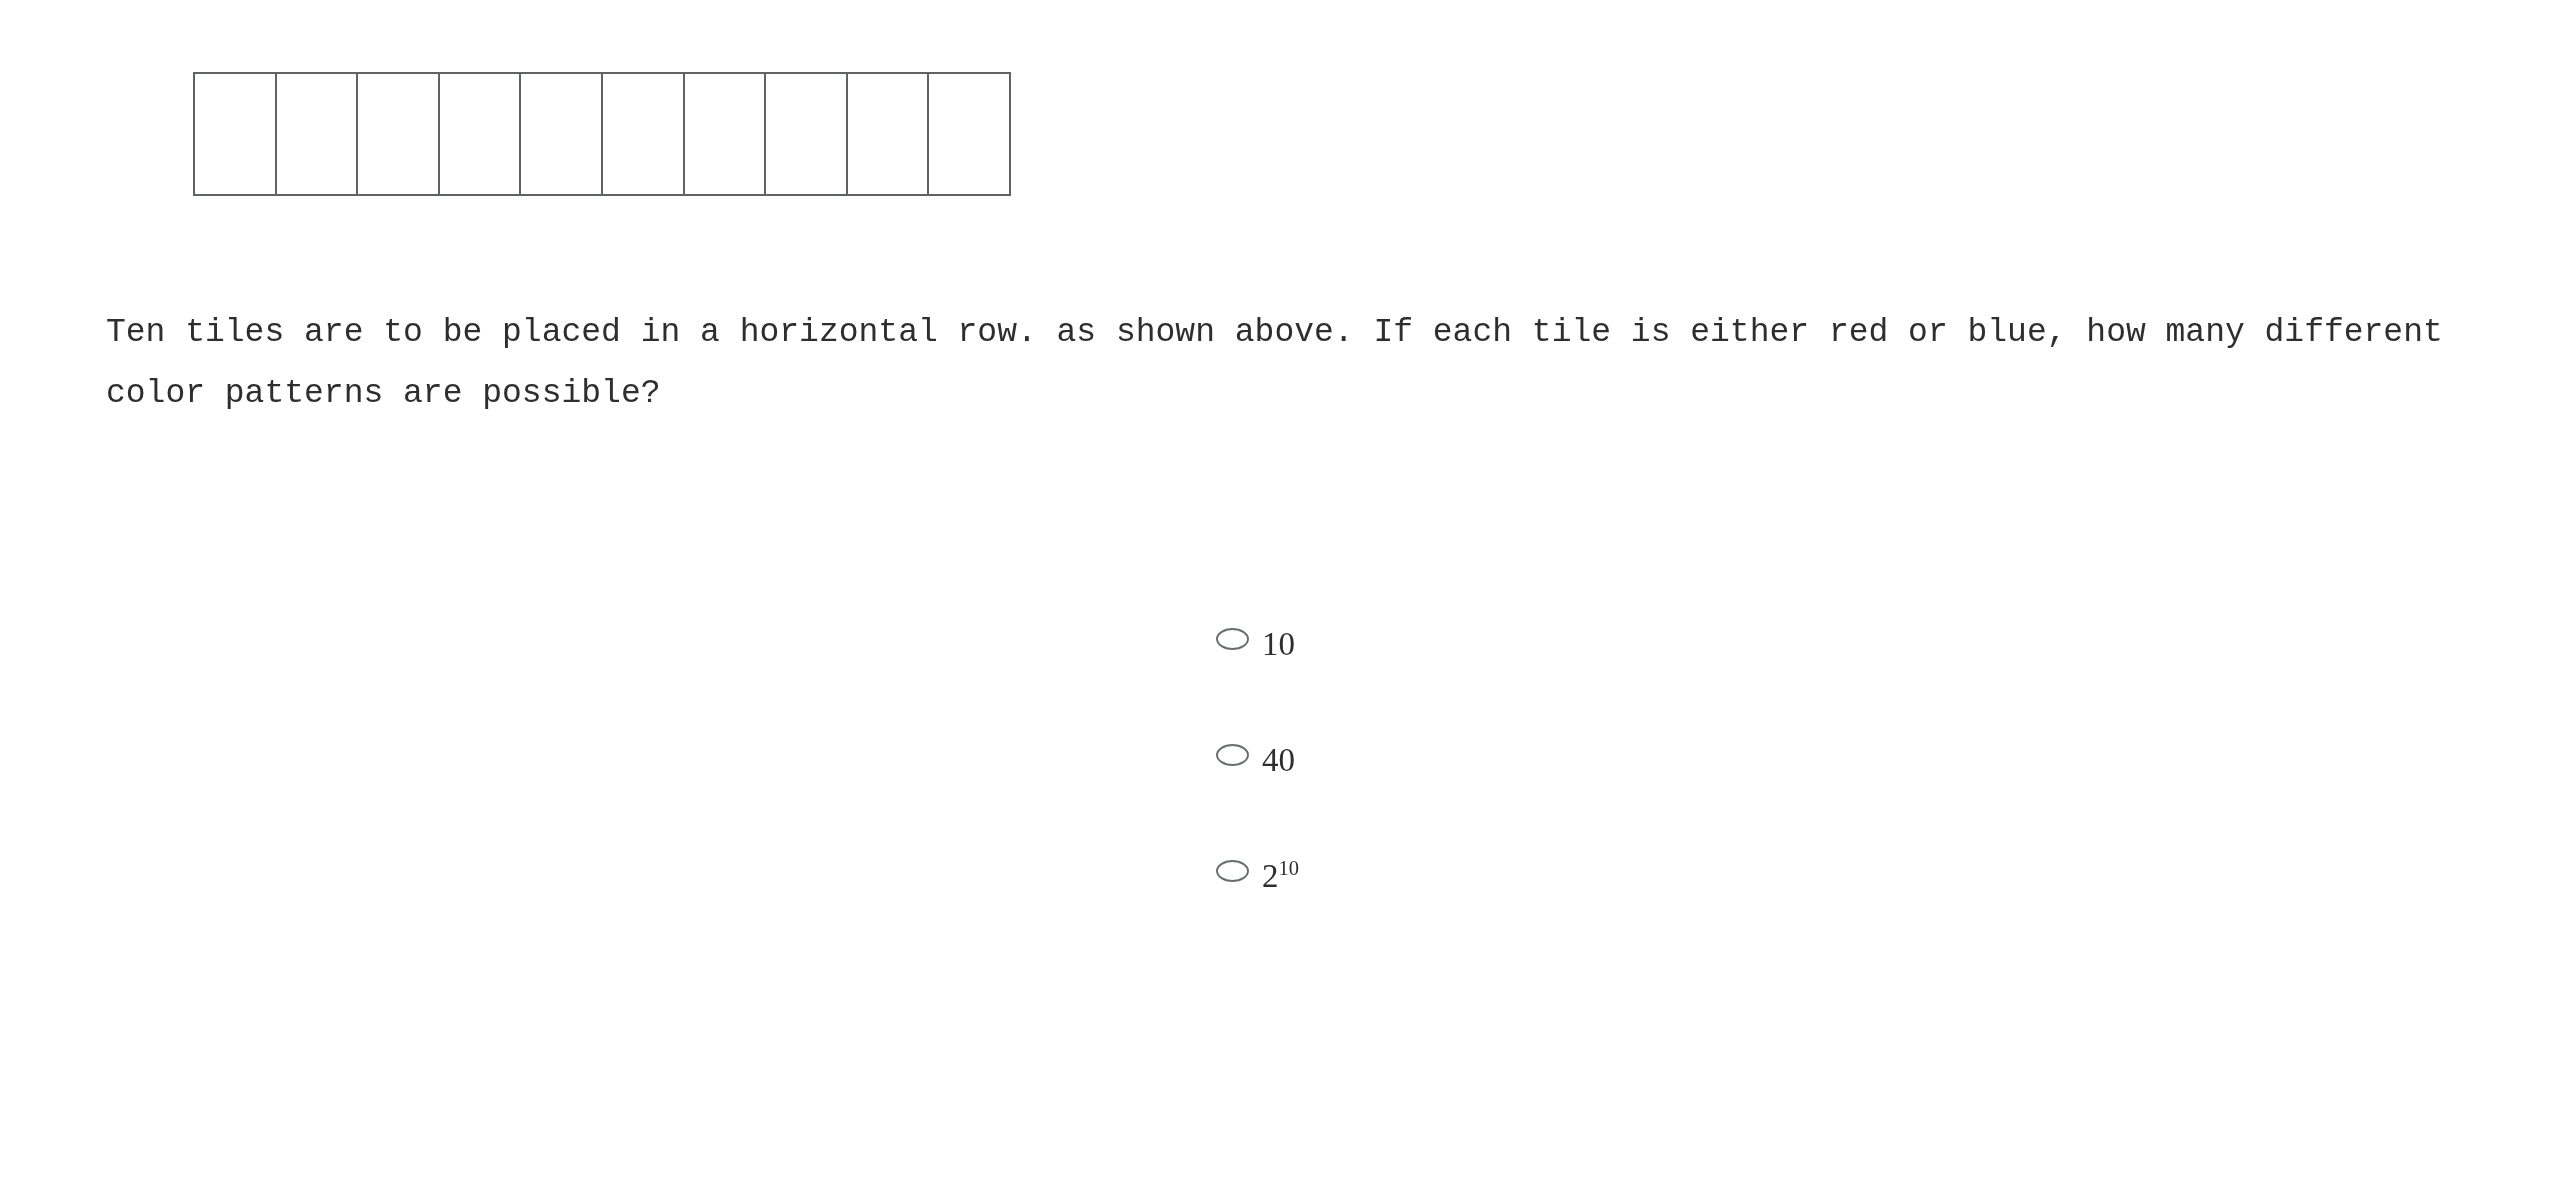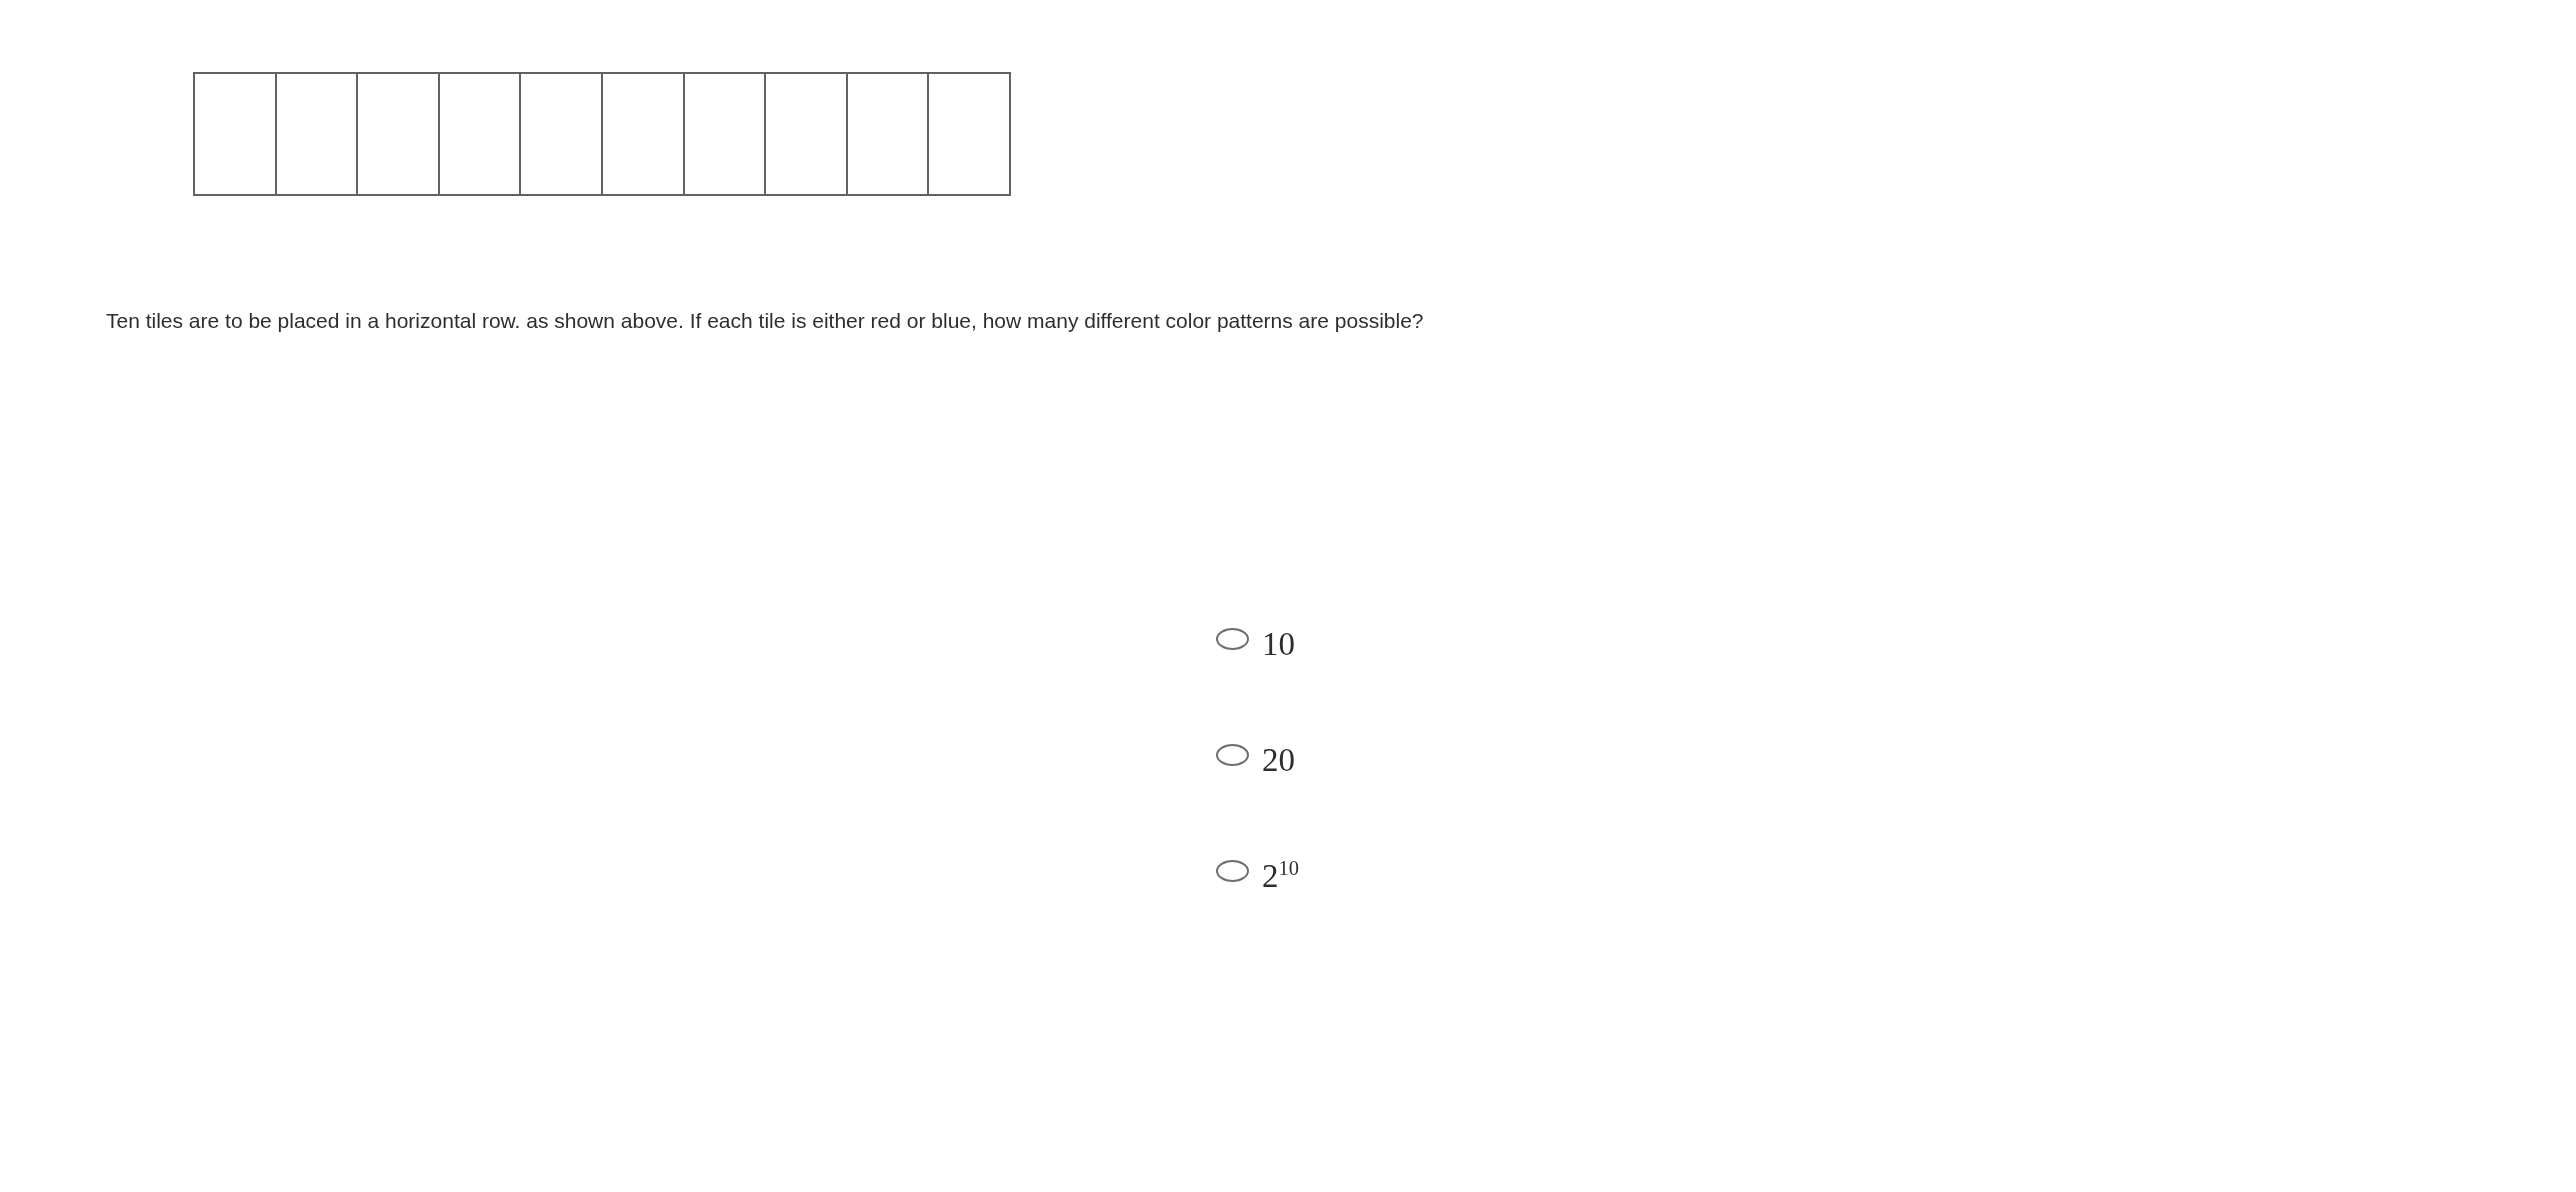--- a/index.html
+++ b/index.html
@@ -39,24 +39,24 @@
   .tile:last-child {
     border-right: none;
   }
 
   
   .question {
     position: absolute;
     left: 106px;
     top: 302px;
     width: 2391px;
-    font-size: 21px;
+    font-size: 33px;
     line-height: 1.85;
     color: #2e2e2e;
-    font-family: Liberation Sans, sans-serif;
+    font-family: Liberation Mono, monospace;
   }
 
   
   .choices {
     position: absolute;
     left: 1216px;
     top: 628px;
     width: 734px;
   }
   .choice {
@@ -109,21 +109,21 @@
 
 <div class="choices">
 
   <div class="choice">
     <span class="radio"></span>
     <span class="choice-label">10</span>
   </div>
 
   <div class="choice">
     <span class="radio"></span>
-    <span class="choice-label">20</span>
+    <span class="choice-label">40</span>
   </div>
 
 
 
   <div class="choice">
     <span class="radio"></span>
     <span class="choice-label"><span>2</span><sup>10</sup></span>
   </div>
 
 </div>

